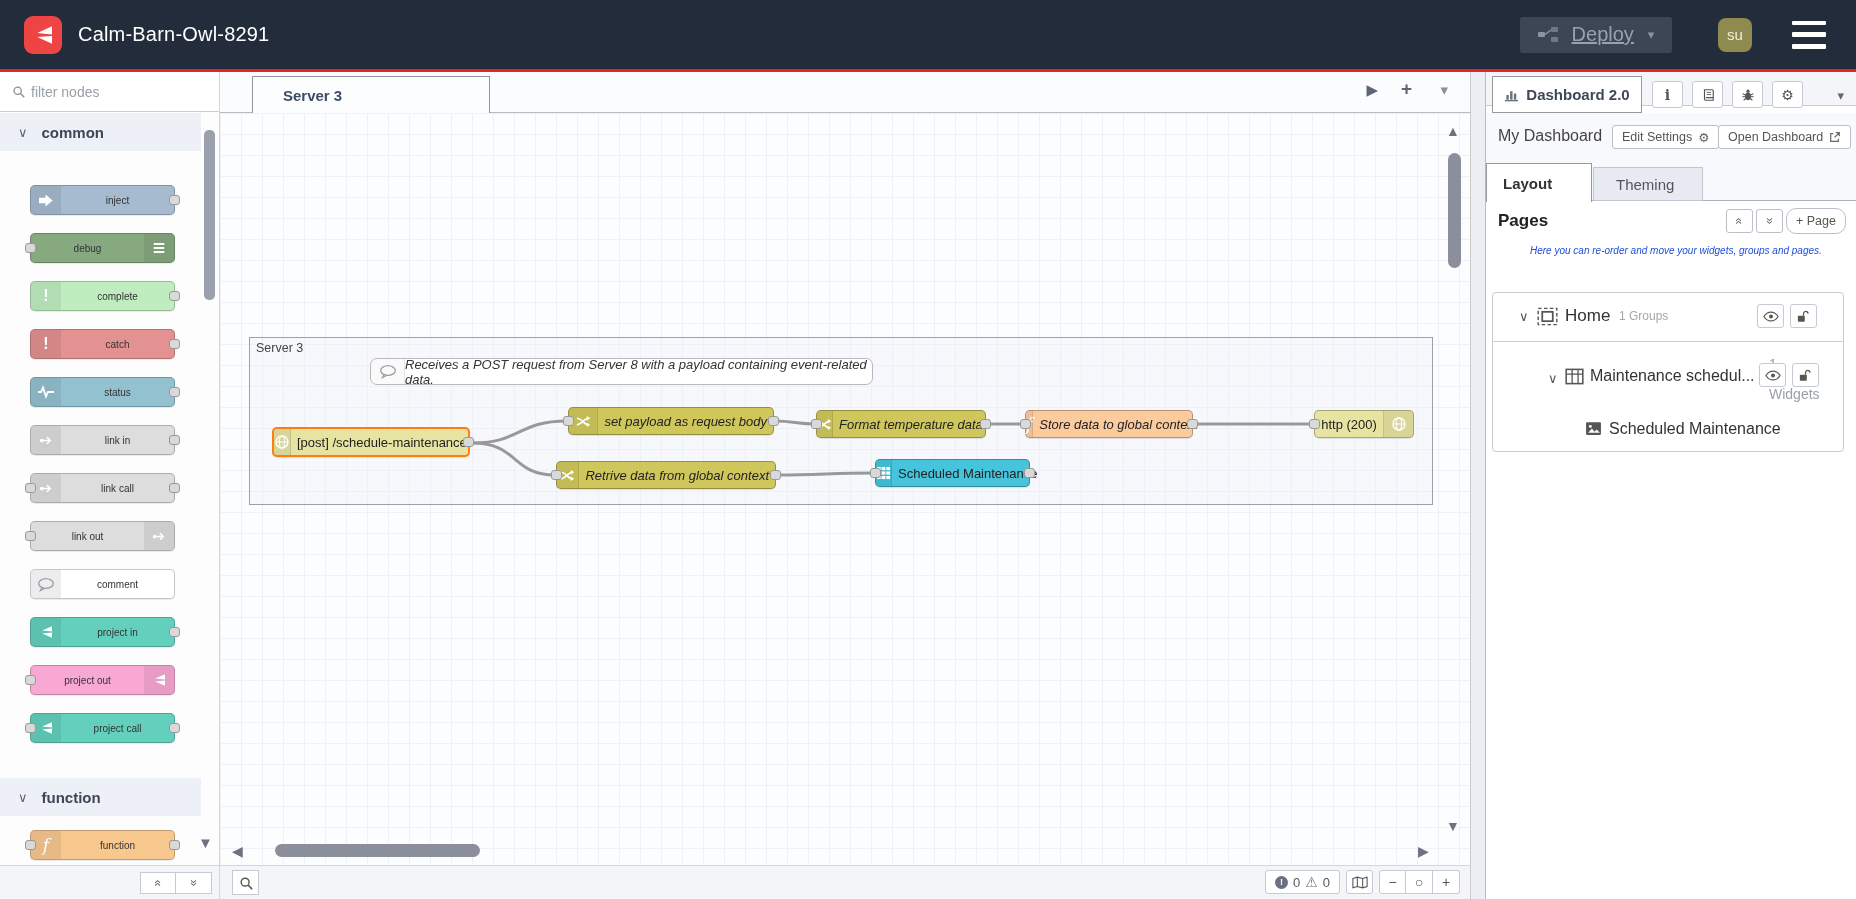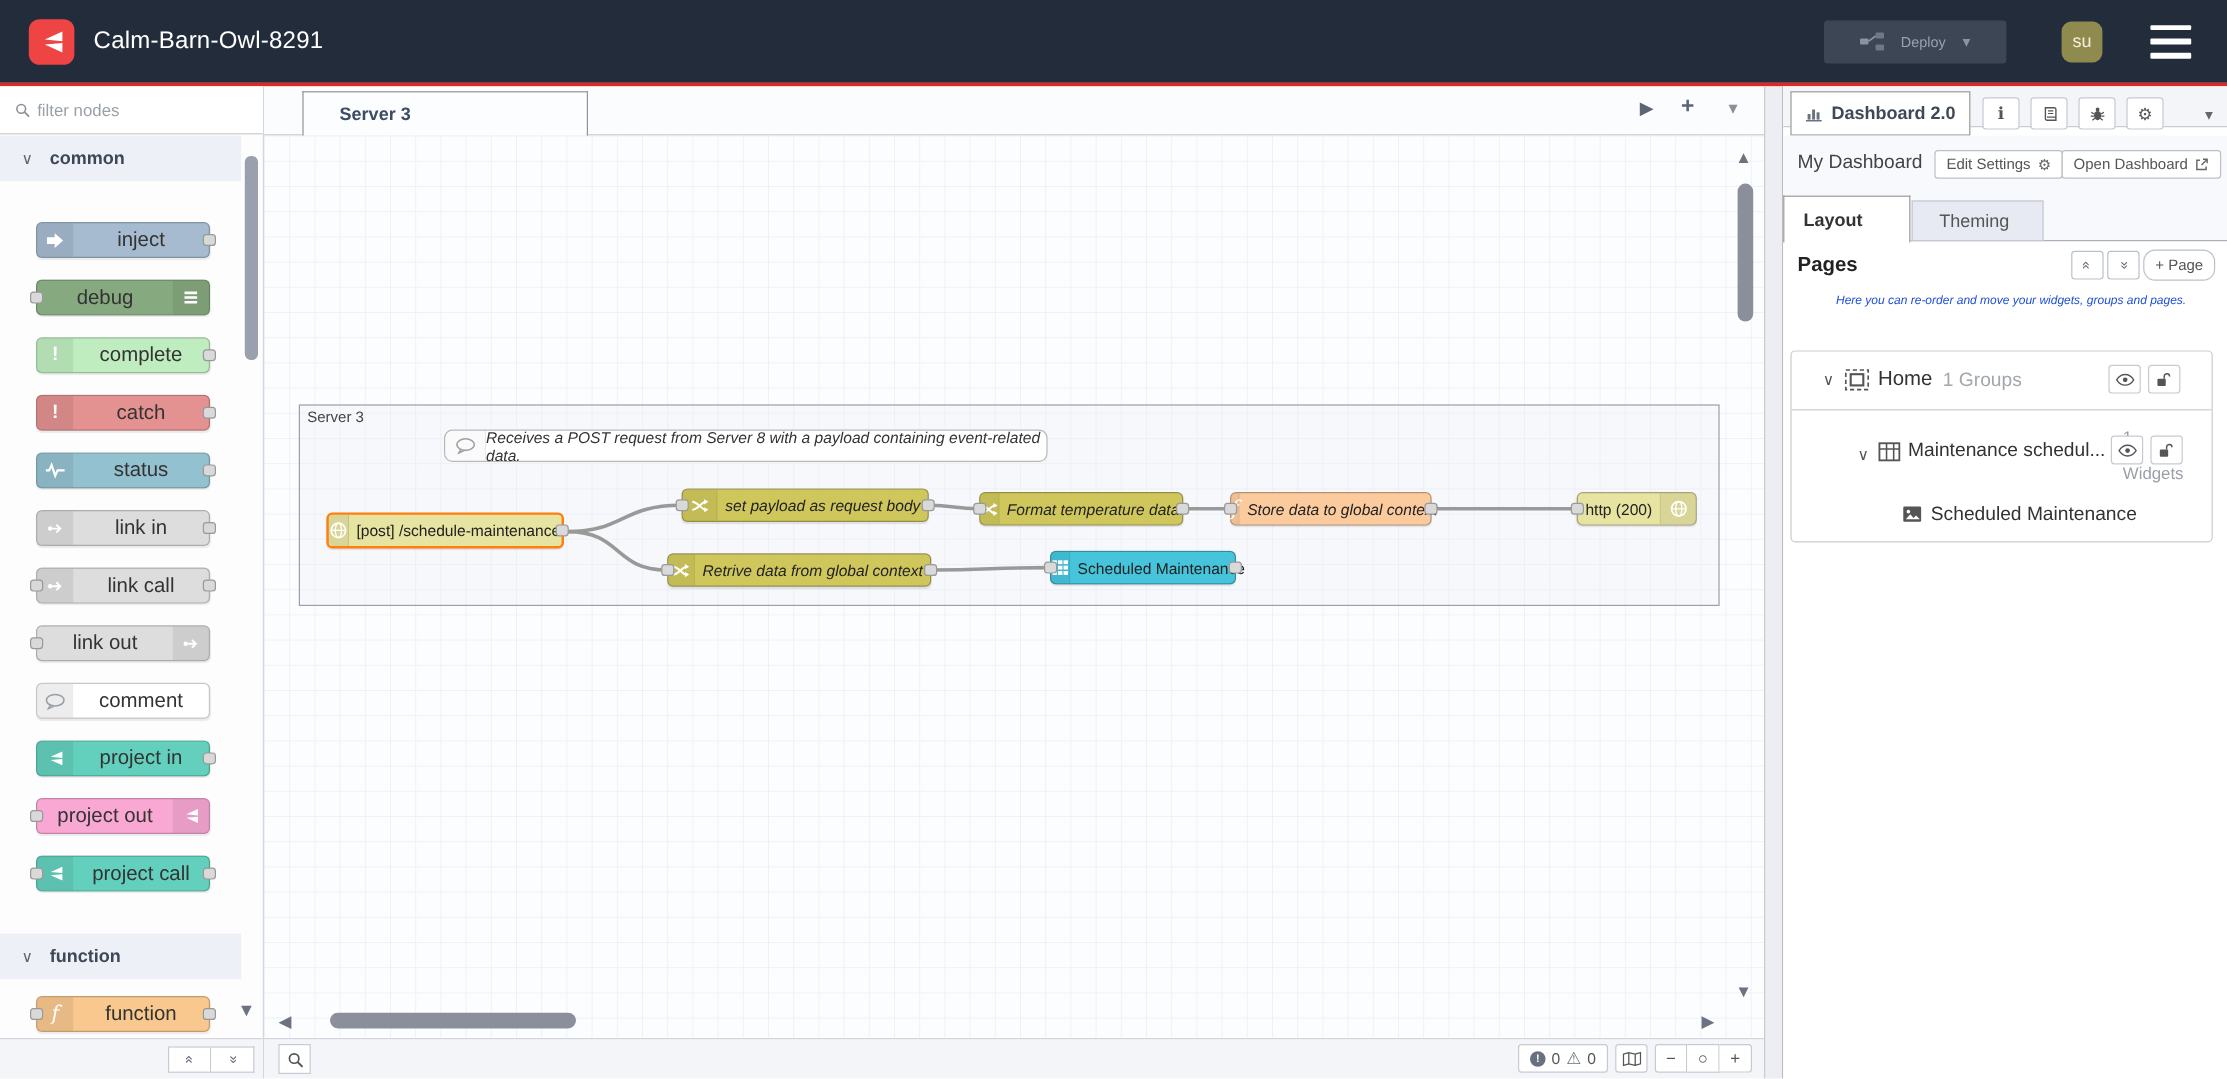--- a/index.html
+++ b/index.html
@@ -6,40 +6,40 @@
   body { font-family:"Liberation Sans", sans-serif; background:#fff; }
   #app { position:relative; width:1856px; height:899px; overflow:hidden; background:#fff; }
 
   
   .header { position:absolute; left:0; top:0; width:1856px; height:69px; display:flex; align-items:center; }
   .accent-line { position:absolute; left:0; top:69px; width:1856px; height:3px; }
   .logo { width:38px; height:38px; border-radius:9px; margin-left:24px; display:flex; align-items:center; justify-content:center; }
   .app-title { color:#fff; font-size:20px; font-weight:500; margin-left:16px; letter-spacing:.2px; }
   .header-spacer { flex:1; }
   .deploy-btn { width:152px; height:36px; border-radius:3px; display:flex; align-items:center; justify-content:center; gap:10px; margin-right:46px; }
-  .deploy-label { font-size:12px; }
+  .deploy-label { font-size:20px;text-decoration:underline; }
   .deploy-caret { font-size:13px; color:#8a93a1; margin-left:4px; }
   .avatar { width:34px; height:34px; border-radius:8px; color:#f3f0da; font-size:15px; display:flex; align-items:center; justify-content:center; margin-right:40px; }
   .hamburger { width:38px; height:28px; display:flex; flex-direction:column; justify-content:space-between; margin-right:26px; cursor:pointer; }
   .hamburger span { display:block; width:34px; height:4.5px; background:#fff; border-radius:1px; }
 
   
   .palette { position:absolute; left:0; top:72px; width:220px; height:827px; background:#fdfdfe; border-right:1px solid #d3d6de; }
   .palette-filter { position:absolute; left:0; top:0; width:219px; height:40px; background:#fff; border-bottom:1px solid #ccc; display:flex; align-items:center; }
   .filter-box { display:flex; align-items:center; gap:6px; margin-left:12px; width:180px; }
   .filter-input { border:none; outline:none; font-size:14px; color:#444; width:150px; background:transparent; }
   .filter-input::placeholder { color:#9aa0a8; }
   .pal-section-header { position:absolute; left:0; width:201px; height:38px; background:#eef0f8; display:flex; align-items:center; gap:14px; padding-left:18px; cursor:pointer; }
   .pal-section-header .chev { color:#5b6574; font-size:13px; }
   .pal-section-header .sec-label { font-size:15px; font-weight:bold; color:#3e4757; }
   .pnode { position:absolute; left:30px; width:145px; height:30px; border:1px solid rgba(0,0,0,.22); border-radius:5px; display:flex; cursor:grab; box-shadow:0 1px 1px rgba(0,0,0,.08); }
   .pnode .nicon { width:30px; height:100%; background:rgba(0,0,0,.07); display:flex; align-items:center; justify-content:center; border-radius:4px 0 0 4px; }
   .pnode.icon-right { flex-direction:row-reverse; }
   .pnode.icon-right .nicon { border-radius:0 4px 4px 0; }
-  .pnode .nlabel { flex:1; display:flex; align-items:center; justify-content:center; font-size:17px; color:#333; }
+  .pnode .nlabel { flex:1; display:flex; align-items:center; justify-content:center; font-size:10px; color:#333; }
   .port { position:absolute; width:11px; height:10px; background:#d9d9d9; border:1px solid #999; border-radius:3px; top:50%; margin-top:-5px; cursor:crosshair; }
   .port-l { left:-6px; }
   .port-r { right:-6px; }
   .bang { color:#fff; font-weight:bold; font-size:16px; }
   .fchar { font-family:"DejaVu Serif", serif; font-style:italic; color:#fff; font-size:17px; }
   .pal-scrollbar-thumb { position:absolute; left:204px; top:58px; width:11px; height:170px; background:#9aa0ad; border-radius:5px; }
   .pal-scroll-down { position:absolute; left:198px; top:762px; color:#6b7280; font-size:15px; cursor:pointer; }
   .pal-footer { position:absolute; left:0; top:793px; width:219px; height:34px; background:#f4f5f9; border-top:1px solid #d3d6de; }
   .mini-btn-group { position:absolute; left:140px; top:6px; display:flex; }
   .mini-btn { width:36px; height:22px; background:#fff; border:1px solid #c6cad2; display:flex; align-items:center; justify-content:center; color:#5b6574; font-size:12px; cursor:pointer; }
@@ -99,21 +99,21 @@
   .subtab { position:absolute; display:flex; align-items:center; padding-left:22px; cursor:pointer; }
   .subtab.active { left:0; top:3px; width:106px; height:39px; background:#fff; border:1px solid #999; border-bottom:none; font-weight:bold; color:#333; font-size:15px; z-index:2;padding-left:16px; }
   .subtab.inactive { left:107px; top:7px; width:110px; height:34px; background:#e8eaf3; border:1px solid #c3c7d2; color:#555; font-size:15px; }
   .pages-head { position:absolute; left:0; top:129px; width:370px; height:42px; }
   .pages-title { position:absolute; left:12px; top:10px; font-size:17px; font-weight:bold; color:#222; }
   .pages-help { position:absolute; left:12px; top:171px; width:336px; font-size:10px; font-style:italic; color:#1d4ed8; line-height:1.55;margin-left:32px; }
   .tree-box { position:absolute; left:6px; top:220px; width:352px; height:160px; border:1px solid #ccc; border-radius:4px; background:#fff; }
   .tree-row-page { position:absolute; left:0; top:0; width:100%; height:49px; border-bottom:1px solid #ccc; }
   .tree-chev { color:#555; font-size:13px; }
   .tree-name { font-size:17px; color:#333; }
-  .tree-meta { font-size:16px; color:#a2a7ad; }
+  .tree-meta { font-size:12px; color:#a2a7ad; }
   .tree-btn { position:absolute; width:27px; height:24px; background:#fff; border:1px solid #c6cad2; border-radius:3px; display:flex; align-items:center; justify-content:center; cursor:pointer; z-index:3; }
   .group-name { font-size:16px; color:#333; max-width:172px; overflow:hidden; text-overflow:ellipsis; white-space:nowrap; }
   .group-meta { position:absolute; left:276px; top:56px; width:62px; font-size:14px; color:#9aa0a8; line-height:30px; z-index:1; }
   .widget-name { font-size:16px; color:#333; }
 
   svg { display:block; }
 </style>
 </head>
 <body>
 

